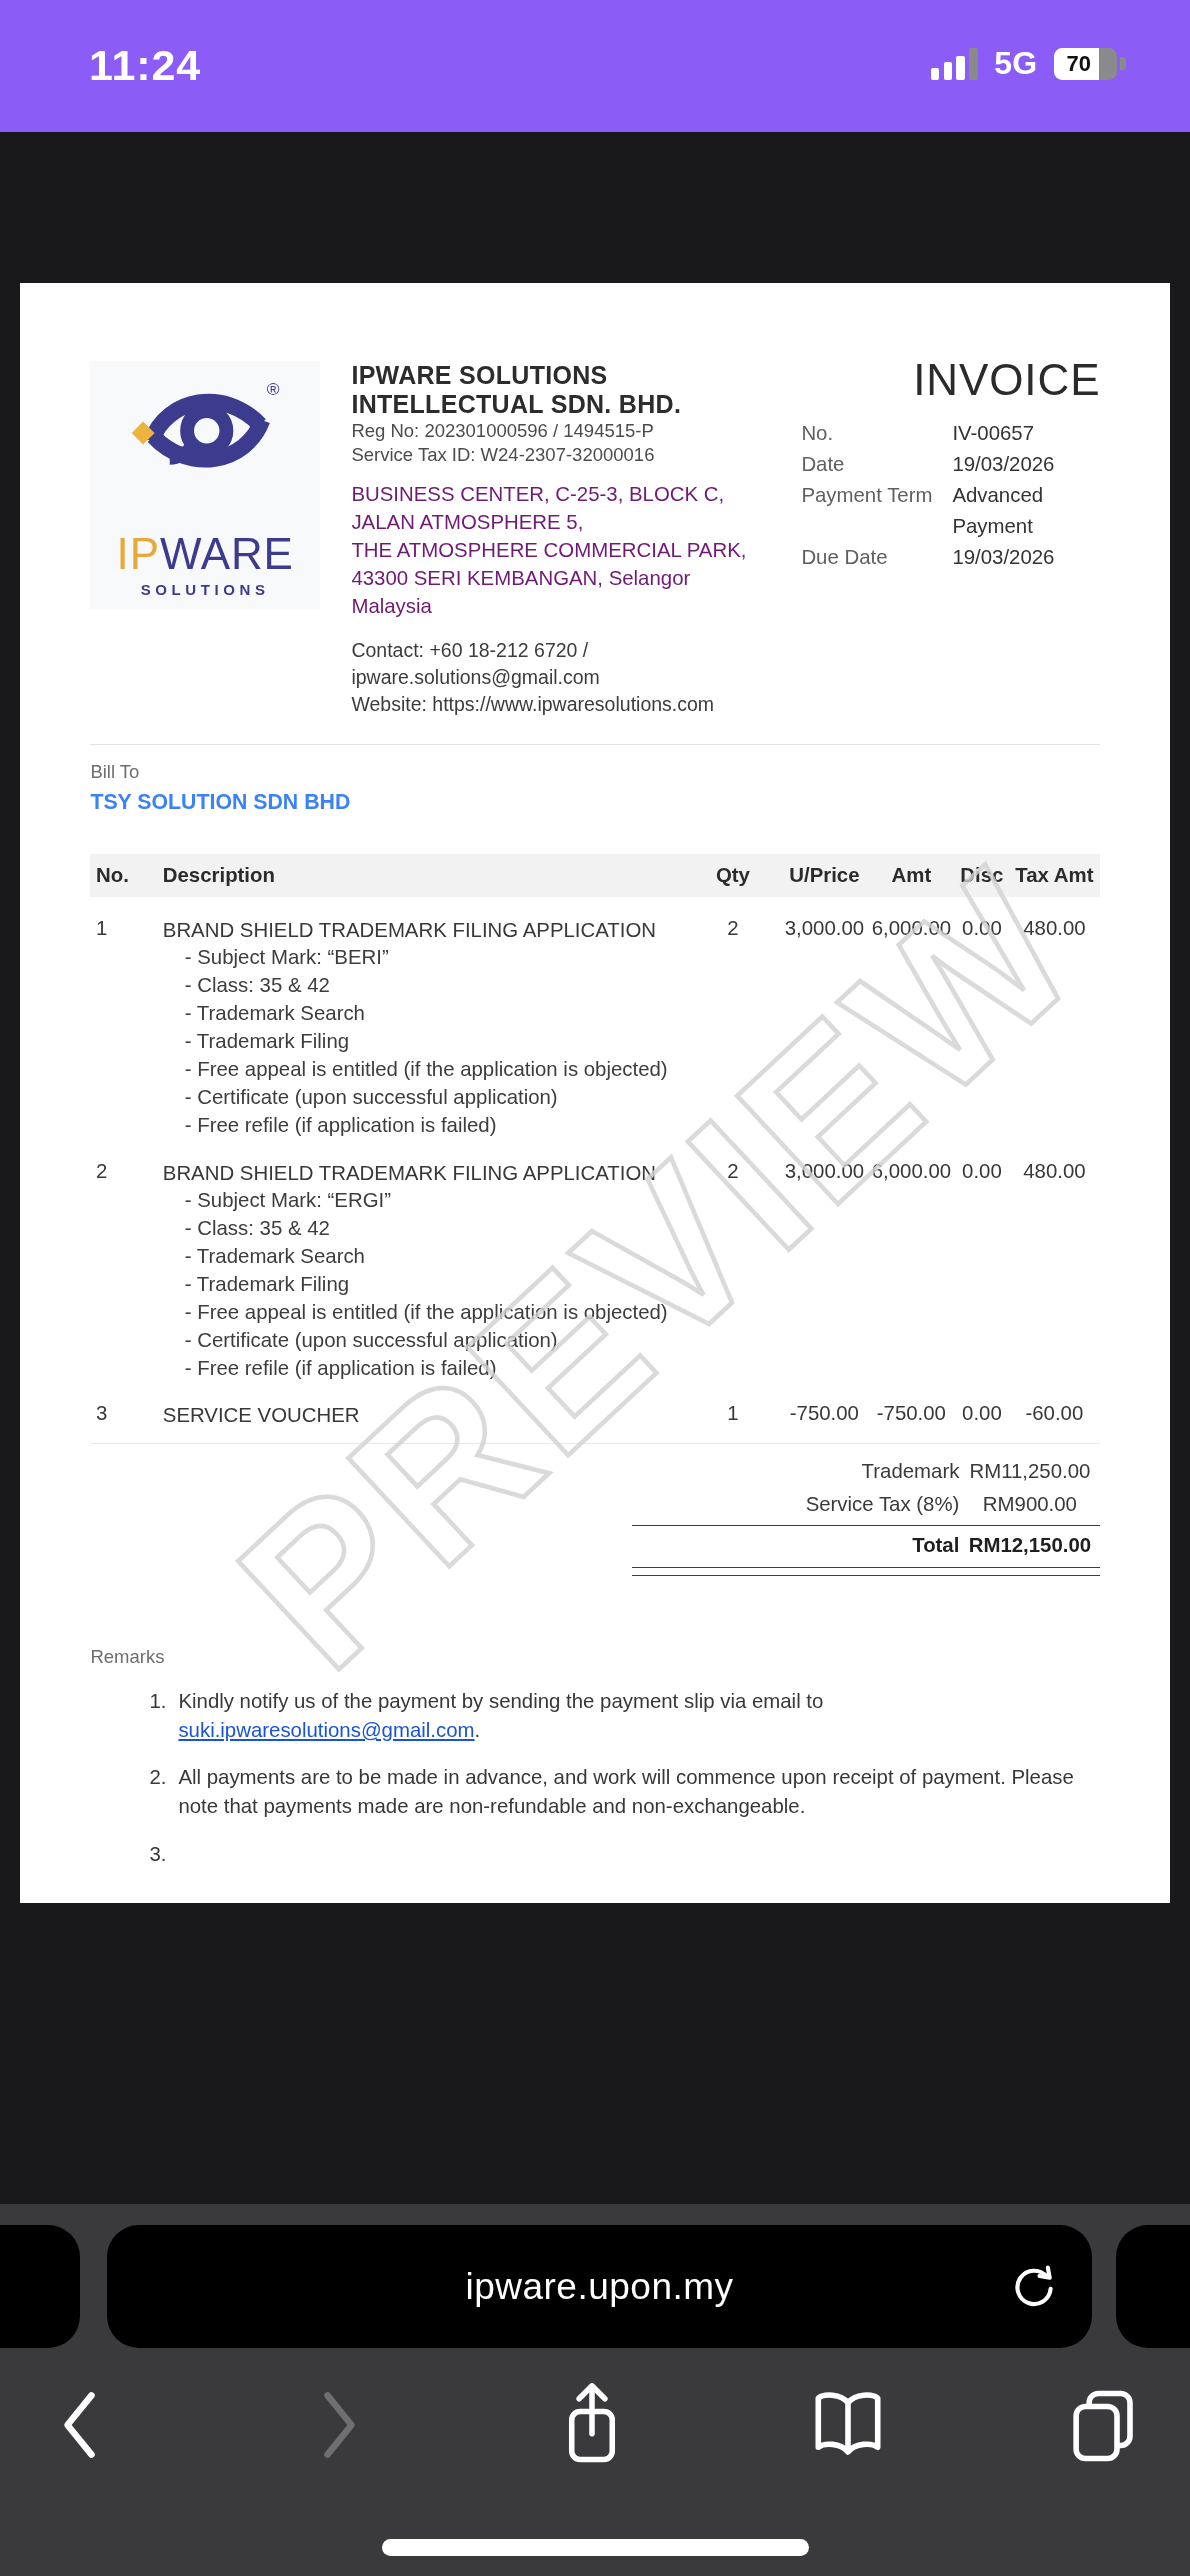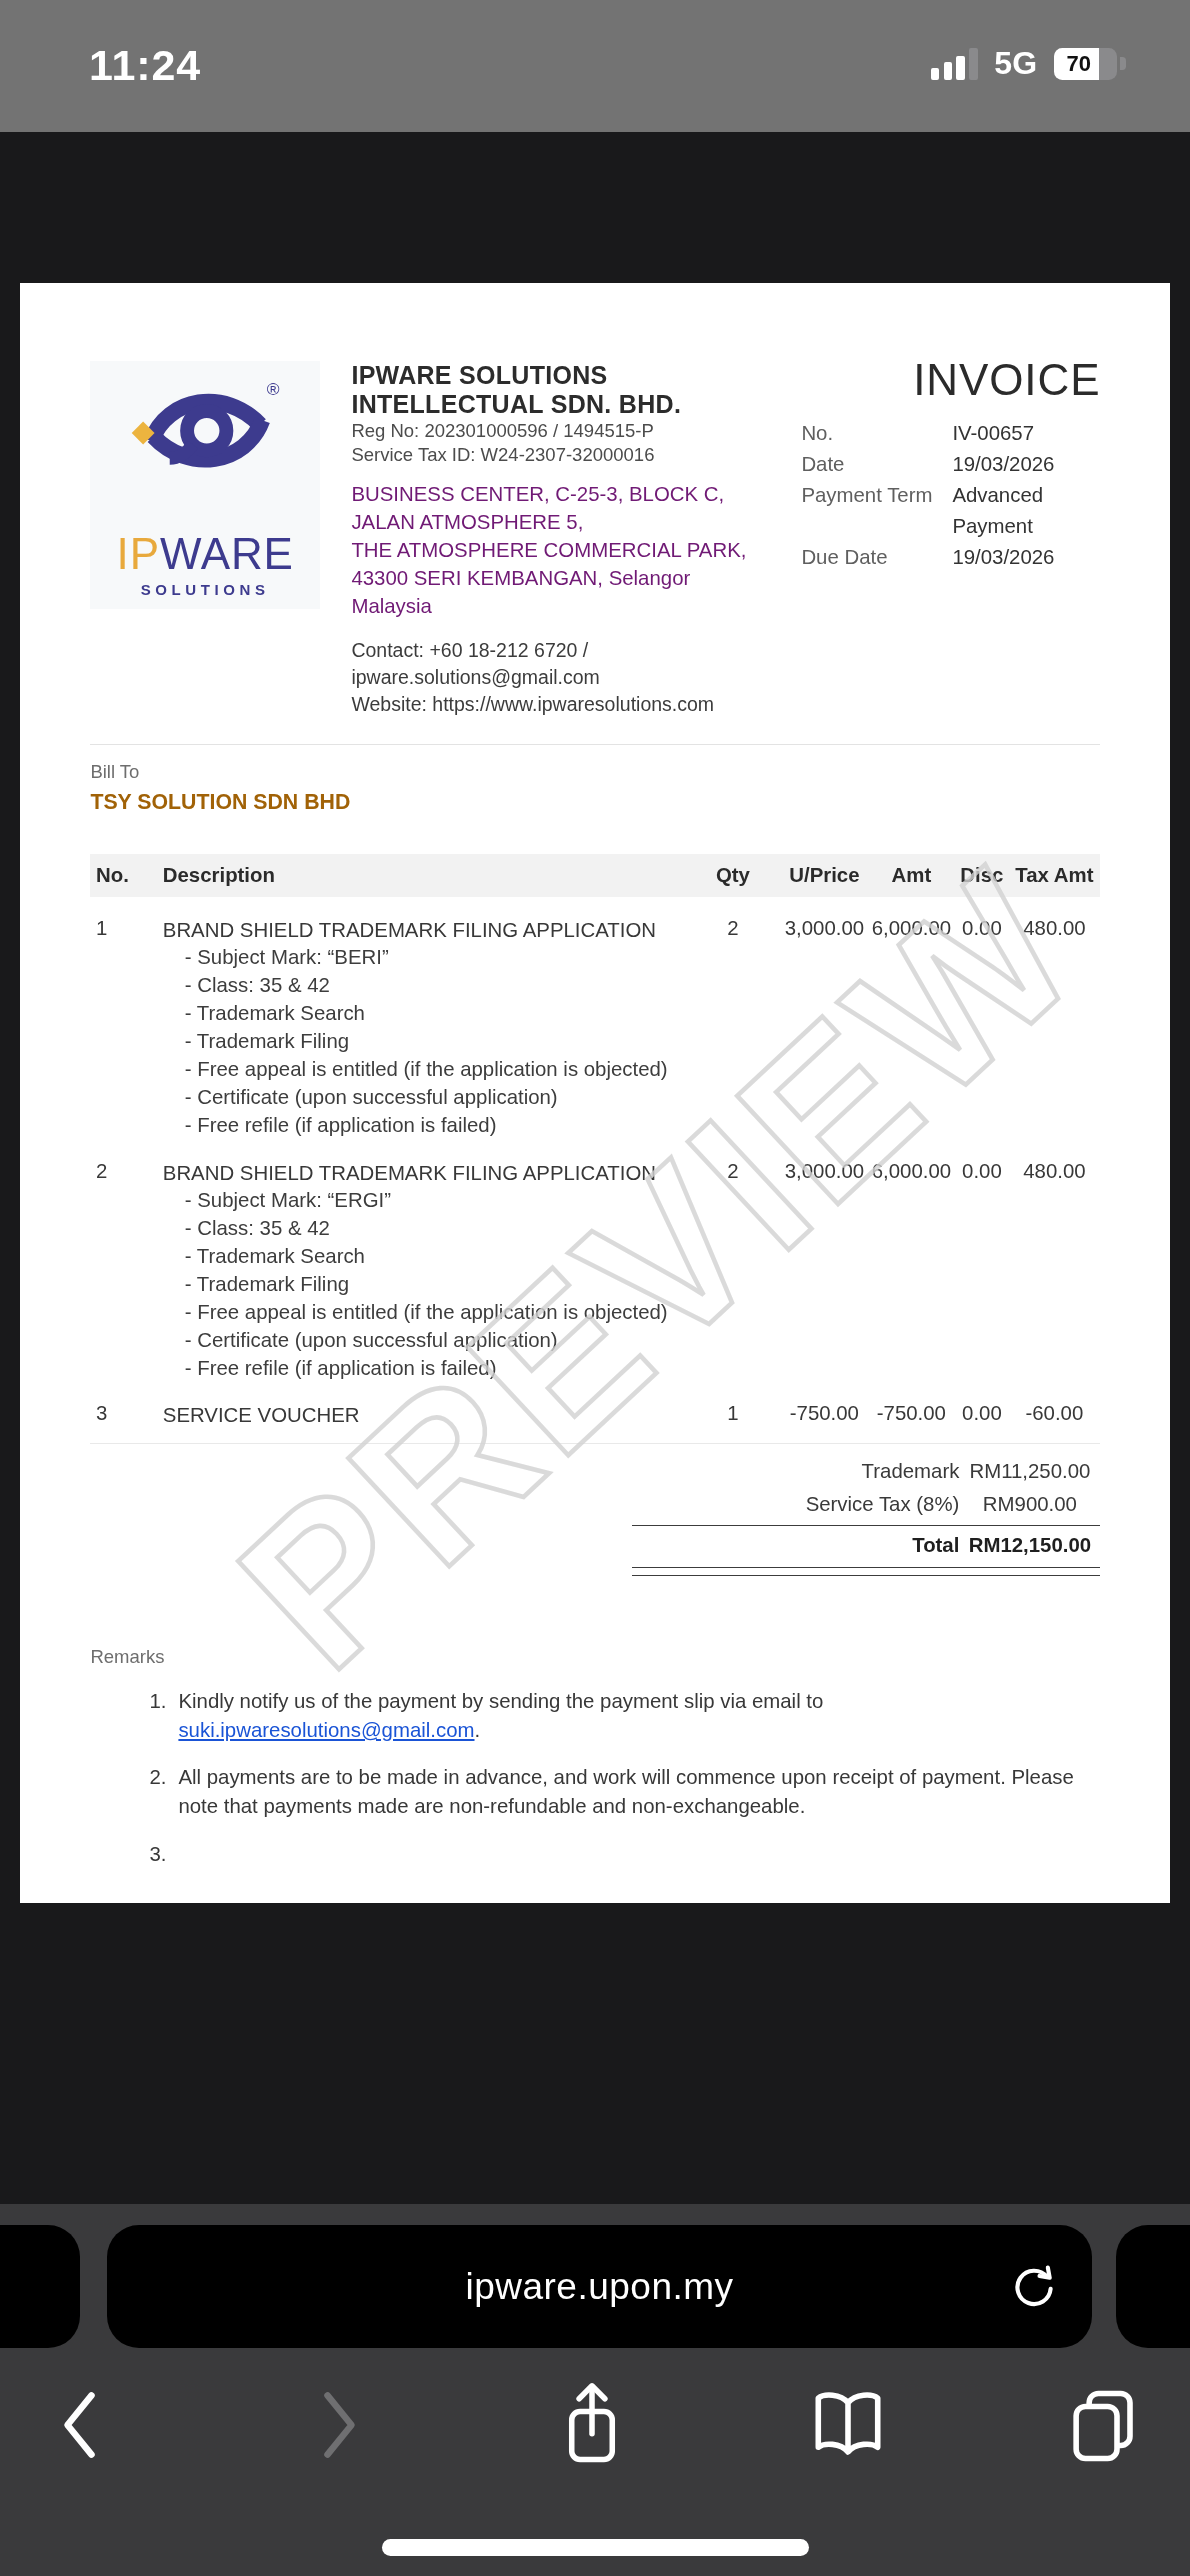--- a/index.html
+++ b/index.html
@@ -2,21 +2,21 @@
 <html style="font-size:15px"><head>
 <meta charset="utf-8">
 <style>
   html,body{margin:0;padding:0;}
   body{
     width:1191px;height:2576px;position:relative;overflow:hidden;
     background:#19191b;font-family:"Liberation Sans",sans-serif;
     -webkit-font-smoothing:antialiased;
   }
   
-  .status-bar{position:absolute;top:0;left:0;width:1191px;height:132px;background:#737373;}
+  .status-bar{position:absolute;top:0;left:0;width:1191px;height:132px;background:#8b5cf6;}
   .sb-time{position:absolute;left:89px;top:41px;font-size:43px;font-weight:700;color:#fff;letter-spacing:0.9px;}
   .sb-right{position:absolute;right:65px;top:45px;display:flex;align-items:center;gap:16.7px;}
   .sig{display:flex;align-items:flex-end;gap:4.6px;height:32px;}
   .sig i{display:block;width:8.3px;border-radius:1.9px;background:#fff;}
   .sig i:nth-child(1){height:12px}.sig i:nth-child(2){height:17.6px}
   .sig i:nth-child(3){height:24px}.sig i:nth-child(4){height:32px;background:#8a8a8c;}
   .sb-net{color:#fff;font-size:32px;font-weight:600;}
   .battery{position:relative;width:63px;height:32px;border-radius:8.3px;background:#8a8a8c;overflow:hidden;}
   .battery .fill{position:absolute;left:0;top:0;bottom:0;width:72%;background:#fff;}
   .battery .pct{position:absolute;inset:0;display:flex;align-items:center;justify-content:center;
@@ -40,21 +40,21 @@
   .co-small{font-size:18.5px;color:#4c4c4c;margin-top:0;line-height:24px;}
   .co-addr{font-size:20.4px;color:#701a75;margin-top:13px;line-height:28px;}
   .co-contact{font-size:19.5px;color:#3c3c3c;margin-top:16.7px;line-height:27px;}
   .meta-col{width:299px;flex:none;}
   .inv-title{font-size:44px;font-weight:400;color:#2b2b2b;text-align:right;letter-spacing:0.9px;margin-top:-5.6px;}
   .meta-grid{display:grid;grid-template-columns:151px 1fr;margin-top:13px;font-size:20.4px;line-height:31px;}
   .meta-label{color:#5f5f5f;} .meta-value{color:#333;}
   .hdr-rule{border-top:0.9px solid #e3e3e3;margin-top:26px;}
   
   .billto-label{font-size:18.5px;color:#6e6e6e;margin-top:16.7px;}
-  .billto-name{font-size:21.3px;font-weight:700;color:#a16207;margin-top:6.5px;}
+  .billto-name{font-size:21.3px;font-weight:700;color:#3b82f6;margin-top:6.5px;}
   
   .tgrid{display:grid;grid-template-columns:65px 1fr 97px 86px 88px 53px 92px;}
   .thead{background:#f2f2f2;height:43px;align-items:center;margin-top:39px;
     font-size:20.4px;font-weight:700;color:#2b2b2b;position:relative;z-index:2;}
   .num{text-align:center;}
   .c-no{padding-left:5.6px;} .c-desc{padding-left:7.4px;}
   .trow{margin-top:20.4px;font-size:20.4px;color:#383838;position:relative;z-index:2;align-items:start;}
   .desc-title{line-height:26px;}
   .desc-line{line-height:28px;padding-left:22px;color:#3d3d3d;}
   

